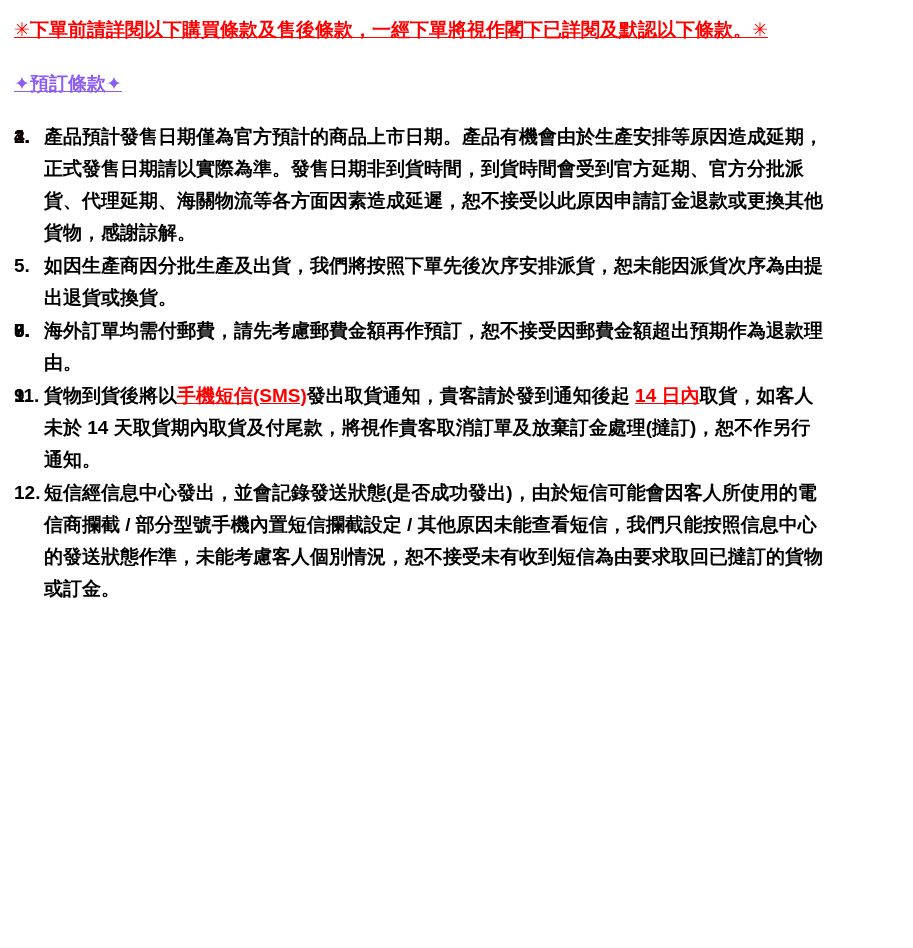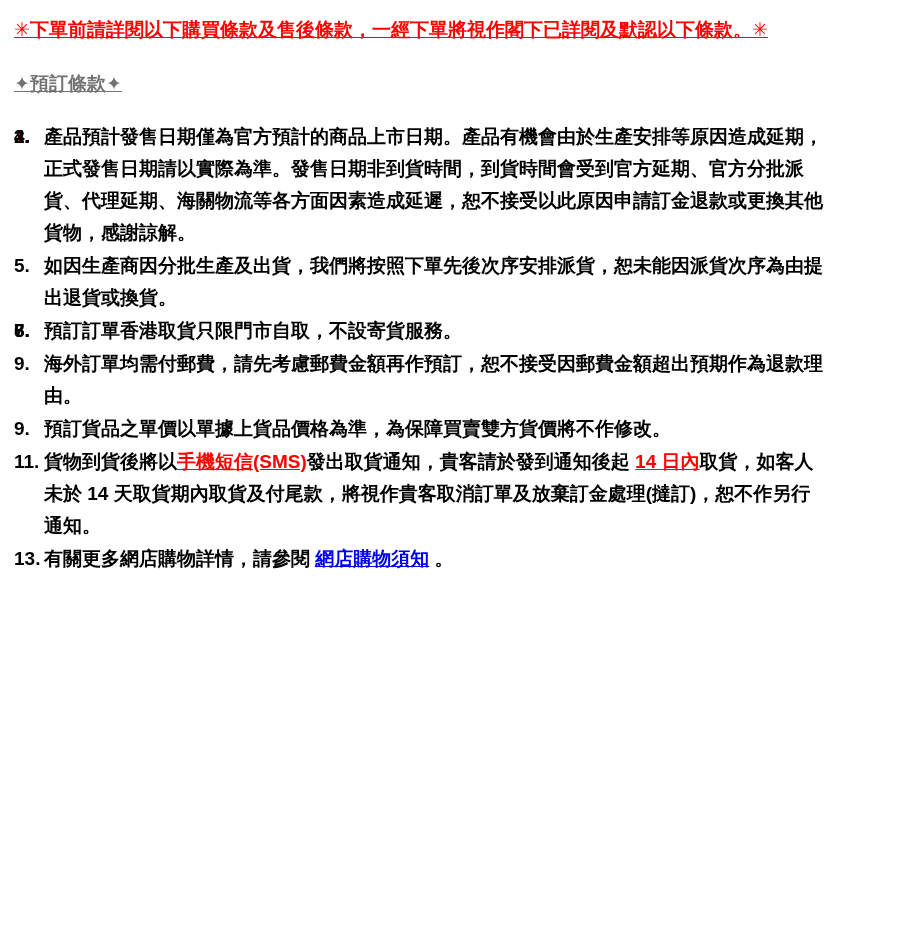--- a/index.html
+++ b/index.html
@@ -22,21 +22,21 @@
   }
   .page-title {
     color: var(--red, #ff0000);
     font-size: 19px;
     line-height: 1.45;
     font-weight: bold;
     text-decoration: underline;
     margin: 6px 0 27px 0;
   }
   .section-heading {
-    color: #737373;
+    color: #8b5cf6;
     font-size: 19px;
     font-weight: bold;
     text-decoration: underline;
     margin: 0 0 24px 0;
   }
   .terms-list {
     list-style: none;
     margin: 0;
     padding: 0;
   }
@@ -71,19 +71,19 @@
   <h1 class="page-title">✳下單前請詳閱以下購買條款及售後條款，一經下單將視作閣下已詳閱及默認以下條款。✳</h1>
   <h2 class="section-heading">✦預訂條款✦</h2>
   <ol class="terms-list" id="terms-list">
       <li class="term-item item-red"><span class="term-num">1.</span></li>
       <li class="term-item"><span class="term-num">2.</span></li>
       <li class="term-item"><span class="term-num">3.</span></li>
       <li class="term-item"><span class="term-num">4.</span><span class="">產品預計發售日期僅為官方預計的商品上市日期。產品有機會由於生產安排等原因造成延期，正式發售日期請以實際為準。發售日期非到貨時間，到貨時間會受到官方延期、官方分批派貨、代理延期、海關物流等各方面因素造成延遲，恕不接受以此原因申請訂金退款或更換其他貨物，感謝諒解。</span></li>
       <li class="term-item"><span class="term-num">5.</span><span class="">如因生產商因分批生產及出貨，我們將按照下單先後次序安排派貨，恕未能因派貨次序為由提出退貨或換貨。</span></li>
       <li class="term-item"><span class="term-num">6.</span></li>
       <li class="term-item"><span class="term-num">7.</span></li>
-      <li class="term-item"><span class="term-num">8.</span><span class="">預訂訂單香港取貨只限門市自取，不設寄貨服務。</span></li>
+      <li class="term-item"><span class="term-num">8.</span></li>
       <li class="term-item"><span class="term-num">9.</span><span class="">海外訂單均需付郵費，請先考慮郵費金額再作預訂，恕不接受因郵費金額超出預期作為退款理由。</span></li>
-      <li class="term-item"><span class="term-num">9.</span><span class="">預訂貨品之單價以單據上貨品價格為準，為保障買賣雙方貨價將不作修改。</span></li>
+      <li class="term-item"><span class="term-num">9.</span></li>
       <li class="term-item"><span class="term-num">11.</span><span class="">貨物到貨後將以</span><span class="seg-red-underline">手機短信(SMS)</span><span class="">發出取貨通知，貴客請於發到通知後起 </span><span class="seg-red-underline">14 日內</span><span class="">取貨，如客人未於 14 天取貨期內取貨及付尾款，將視作貴客取消訂單及放棄訂金處理(撻訂)，恕不作另行通知。</span></li>
-      <li class="term-item"><span class="term-num">13.</span><span class="">有關更多網店購物詳情，請參閱 </span><a class="seg-link" href="#">網店購物須知</a><span class=""> 。</span></li>
+      <li class="term-item"><span class="term-num">12.</span><span class="">短信經信息中心發出，並會記錄發送狀態(是否成功發出)，由於短信可能會因客人所使用的電信商攔截 / 部分型號手機內置短信攔截設定 / 其他原因未能查看短信，我們只能按照信息中心的發送狀態作準，未能考慮客人個別情況，恕不接受未有收到短信為由要求取回已撻訂的貨物或訂金。</span></li>
     </ol>
 </div>
 
 </body></html>

